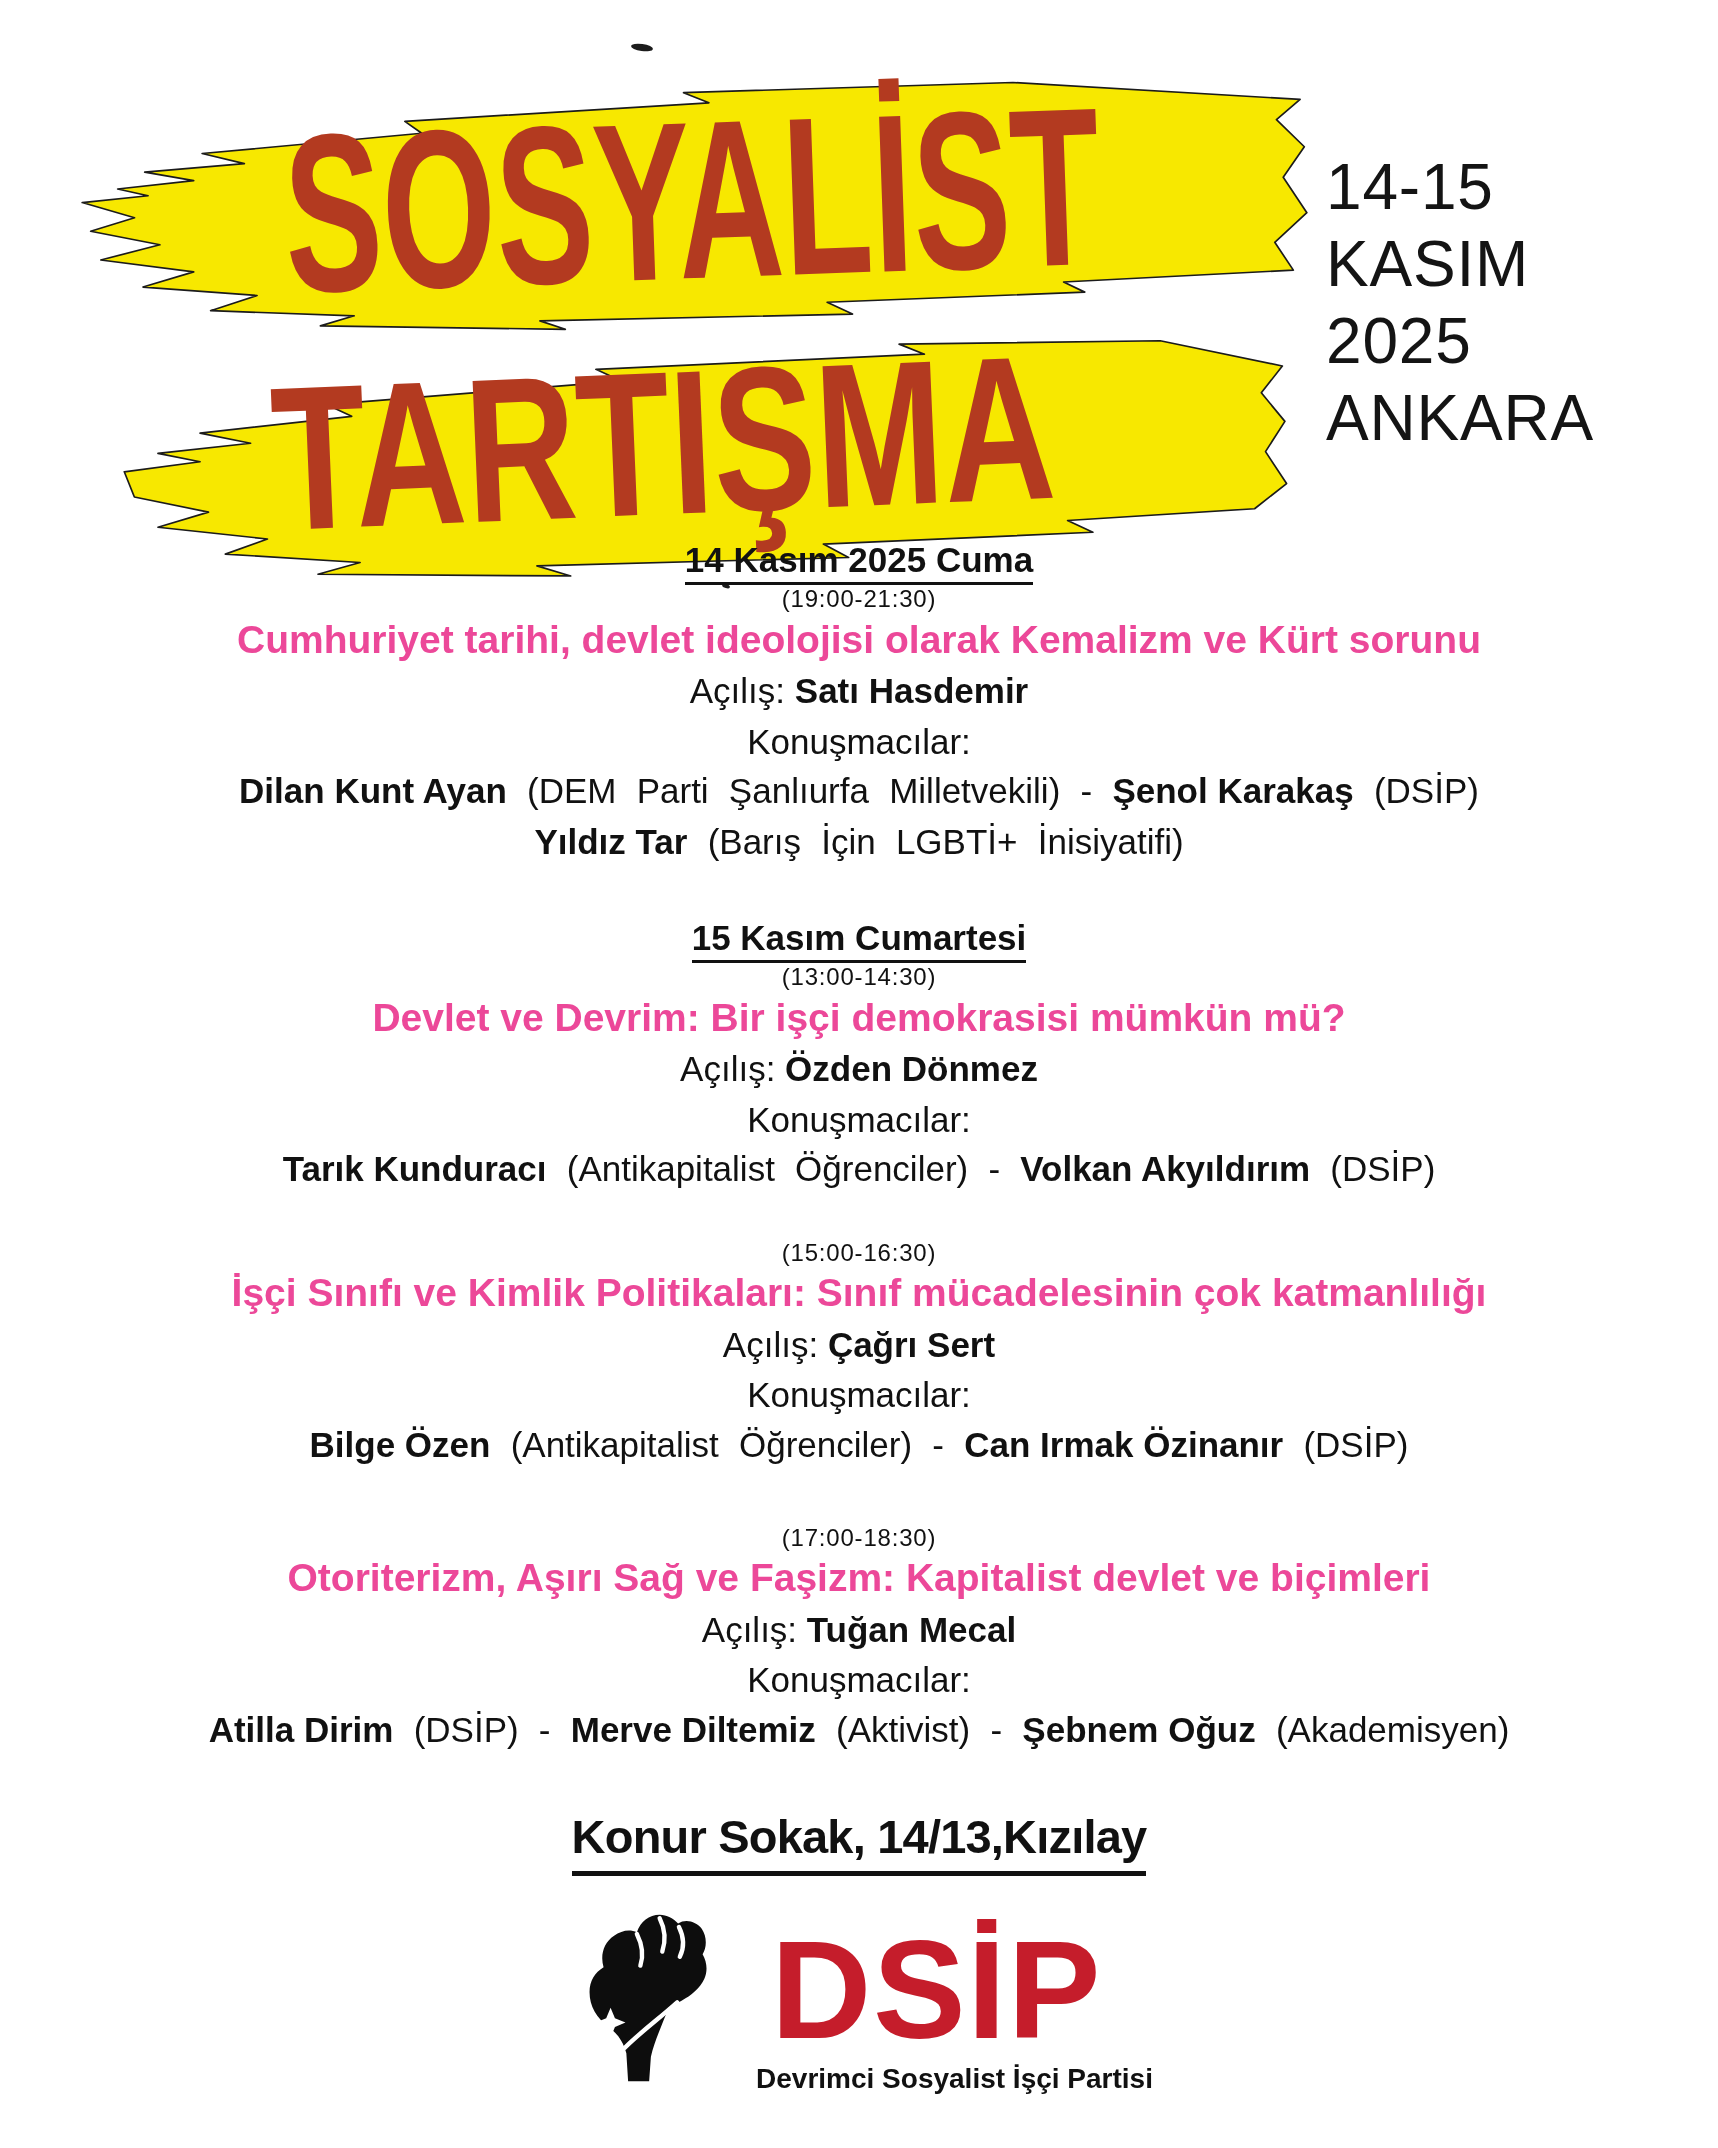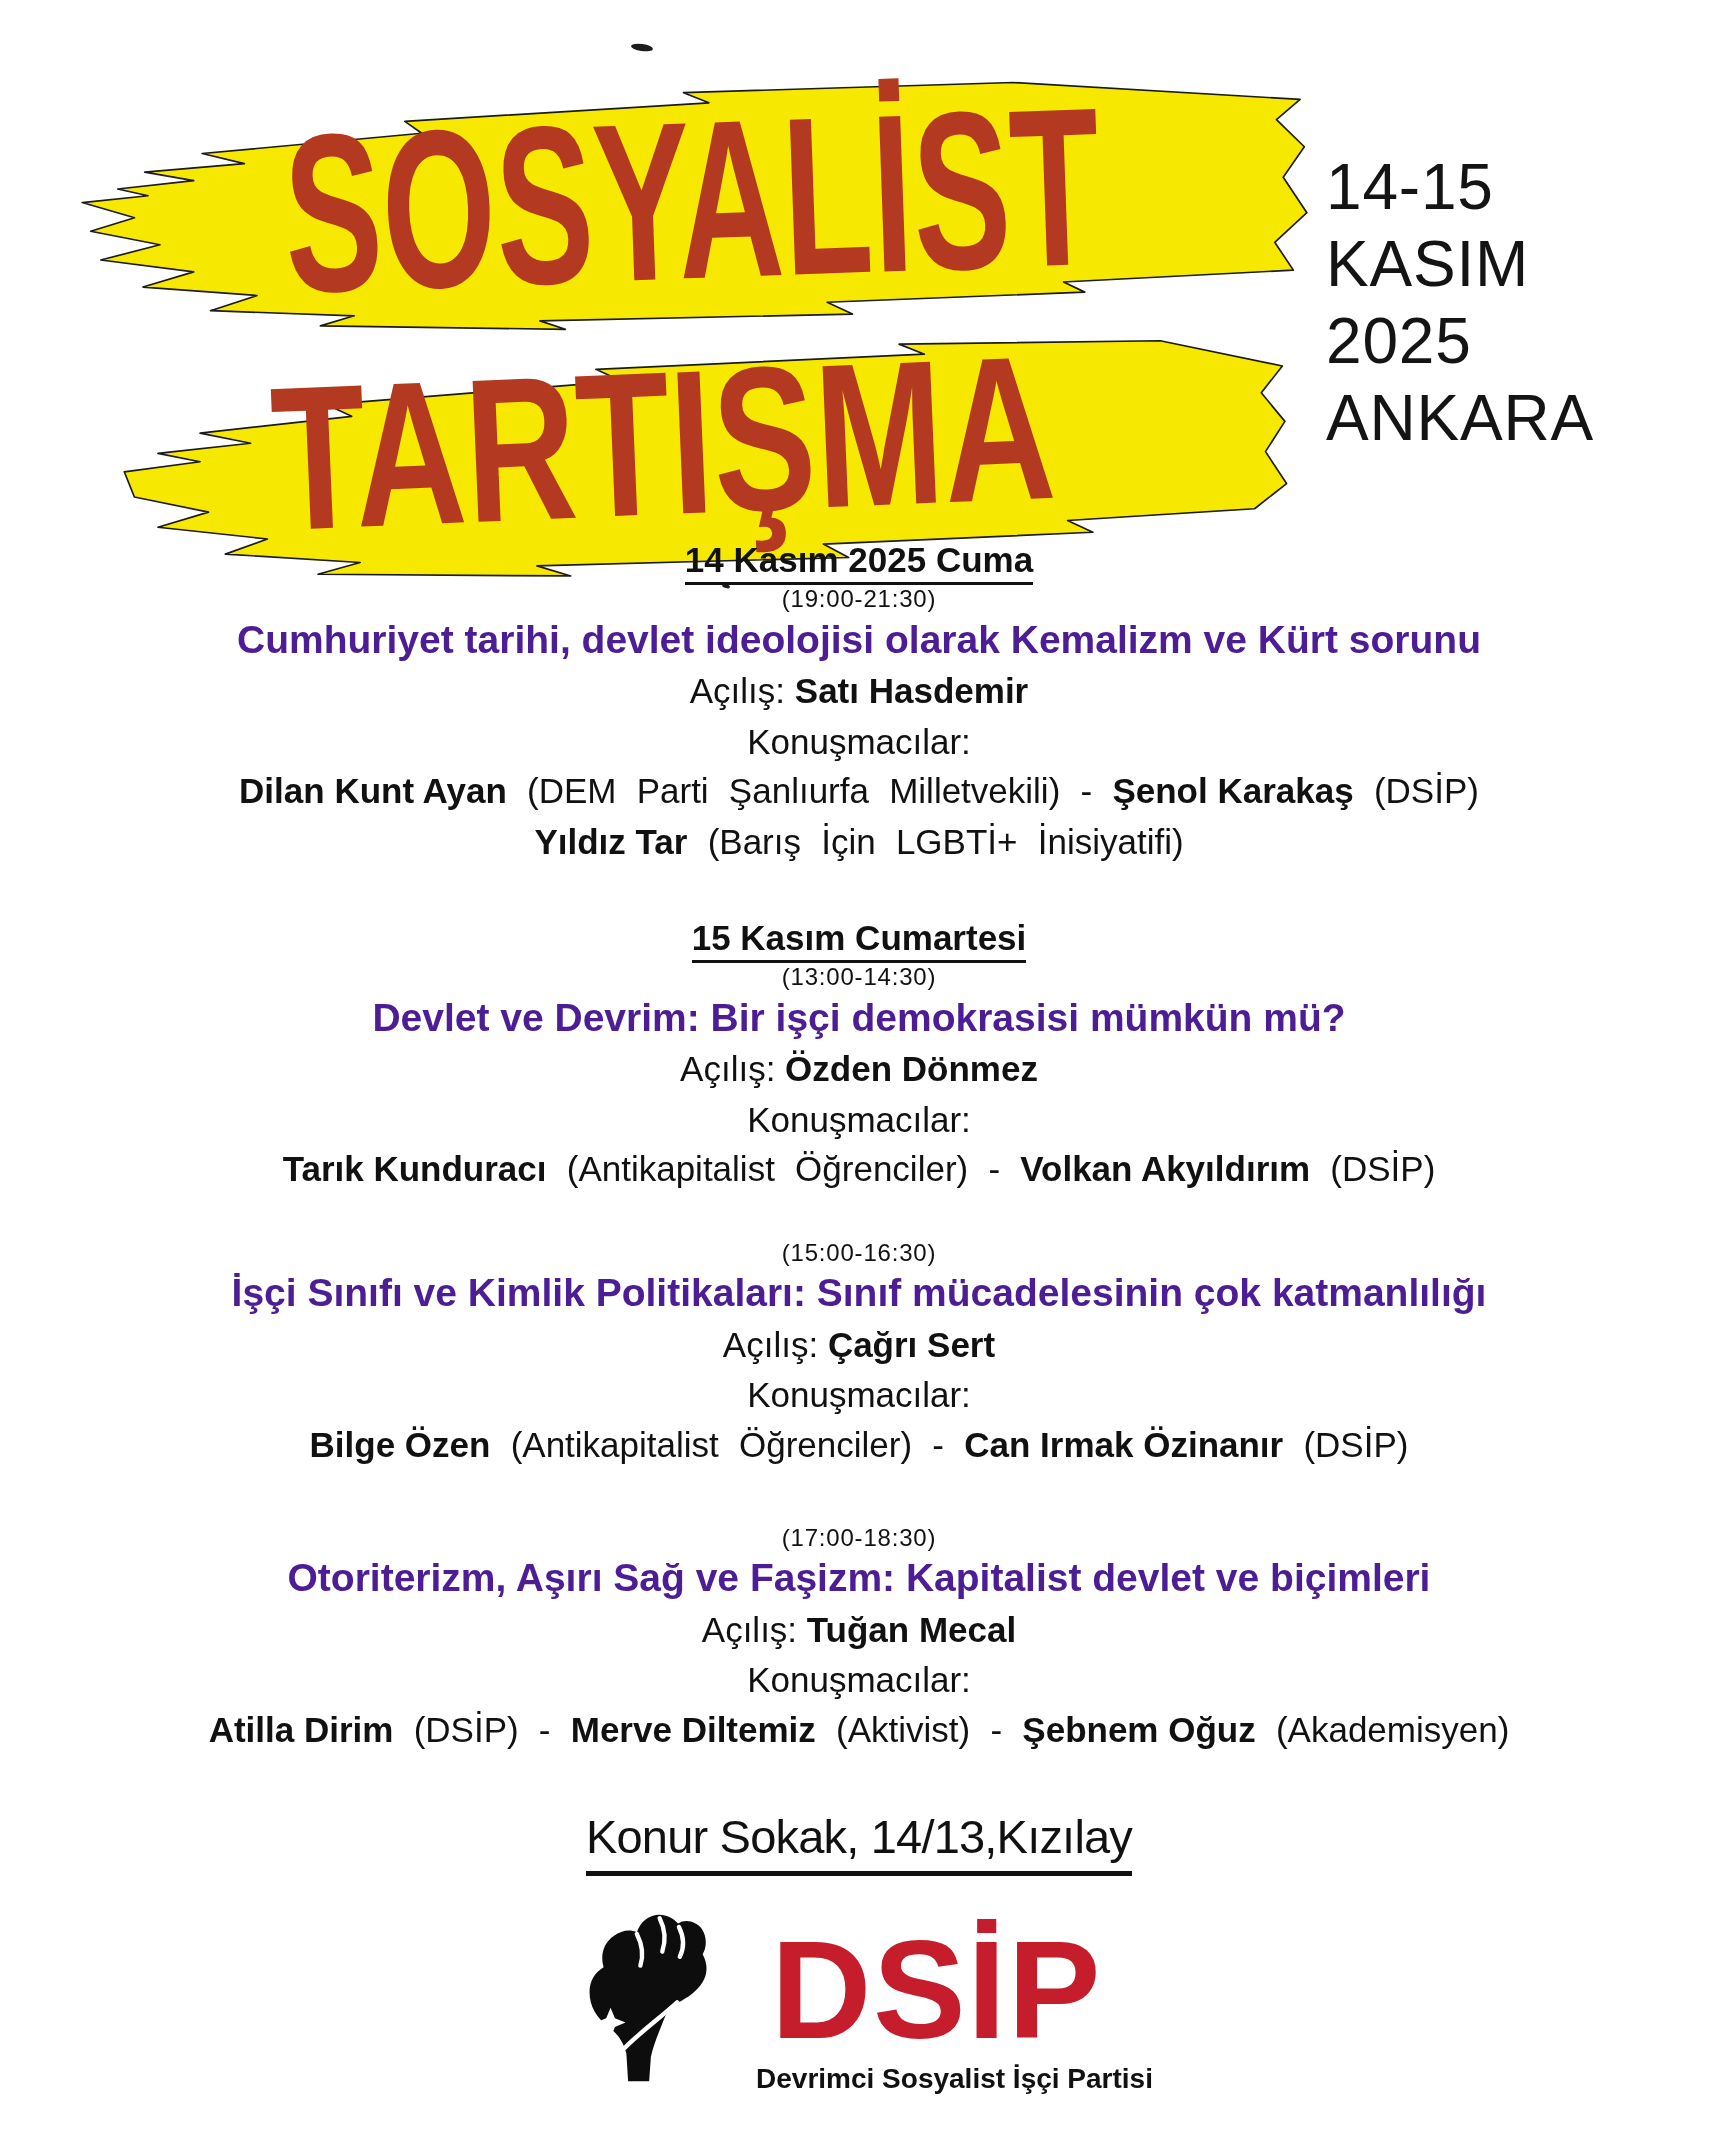--- a/index.html
+++ b/index.html
@@ -23,32 +23,32 @@
   .date-block{
     position:absolute;left:1326px;top:149px;width:352px;
     font-size:64px;line-height:77px;letter-spacing:0.8px;color:#141414;font-weight:normal;
   }
   
   .session{position:absolute;left:0;width:100%;text-align:center;}
   .s1{top:541px;} .s2{top:919px;} .s3{top:1240px;} .s4{top:1525px;}
   .day{font-size:35px;font-weight:bold;margin:0 0 6.7px 0;line-height:1.1;}
   .day .u{border-bottom:3.4px solid #111;padding-bottom:2.5px;}
   .time{font-size:24px;font-weight:normal;margin:0 0 5px 0;line-height:1.1;letter-spacing:0.8px;}
-  .stitle{font-size:39px;font-weight:bold;color:#4c1d95;margin:0 0 10px 0;line-height:1.15;}
+  .stitle{font-size:39px;font-weight:bold;color:#ec4899;margin:0 0 10px 0;line-height:1.15;}
   .opening{font-size:35px;margin:0 0 11.7px 0;line-height:1.1;}
   .opening .lbl{font-weight:normal;}
   .opening .name{font-weight:bold;}
   .konusmacilar{font-size:35px;font-weight:normal;margin:0 0 7.6px 0;line-height:1.1;}
   .speakers-line{font-size:35px;margin:0 0 7.6px 0;line-height:1.25;}
   .speakers-line .name{font-weight:bold;}
   .speakers-line .affil{font-weight:normal;word-spacing:0.30em;}
   
   .address-row{position:absolute;top:1809px;left:0;width:100%;text-align:center;}
   .address{
-    display:inline-block;font-size:47px;font-weight:normal;letter-spacing:-0.8px;
+    display:inline-block;font-size:47px;font-weight:bold;letter-spacing:-0.8px;
     border-bottom:5.9px solid #111;padding-bottom:6.7px;
   }
   .logo{position:absolute;top:1898px;left:0;width:100%;display:flex;justify-content:center;align-items:flex-start;gap:6px;}
   .fist-wrap{width:149px;height:186px;flex:0 0 auto;}
   .logo-text{display:flex;flex-direction:column;align-items:center;margin-top:23.5px;}
   .wordmark{font-size:139px;line-height:0.98;font-weight:bold;color:#c51d2b;letter-spacing:1.7px;}
   .logo-sub{font-size:28px;font-weight:bold;color:#111;margin-top:5px;letter-spacing:0;margin-left:36px;}
   
   .speck{position:absolute;background:#1c1c1c;border-radius:50%;}
   .speck1{left:631px;top:44px;width:22px;height:6.7px;transform:rotate(8deg);}

